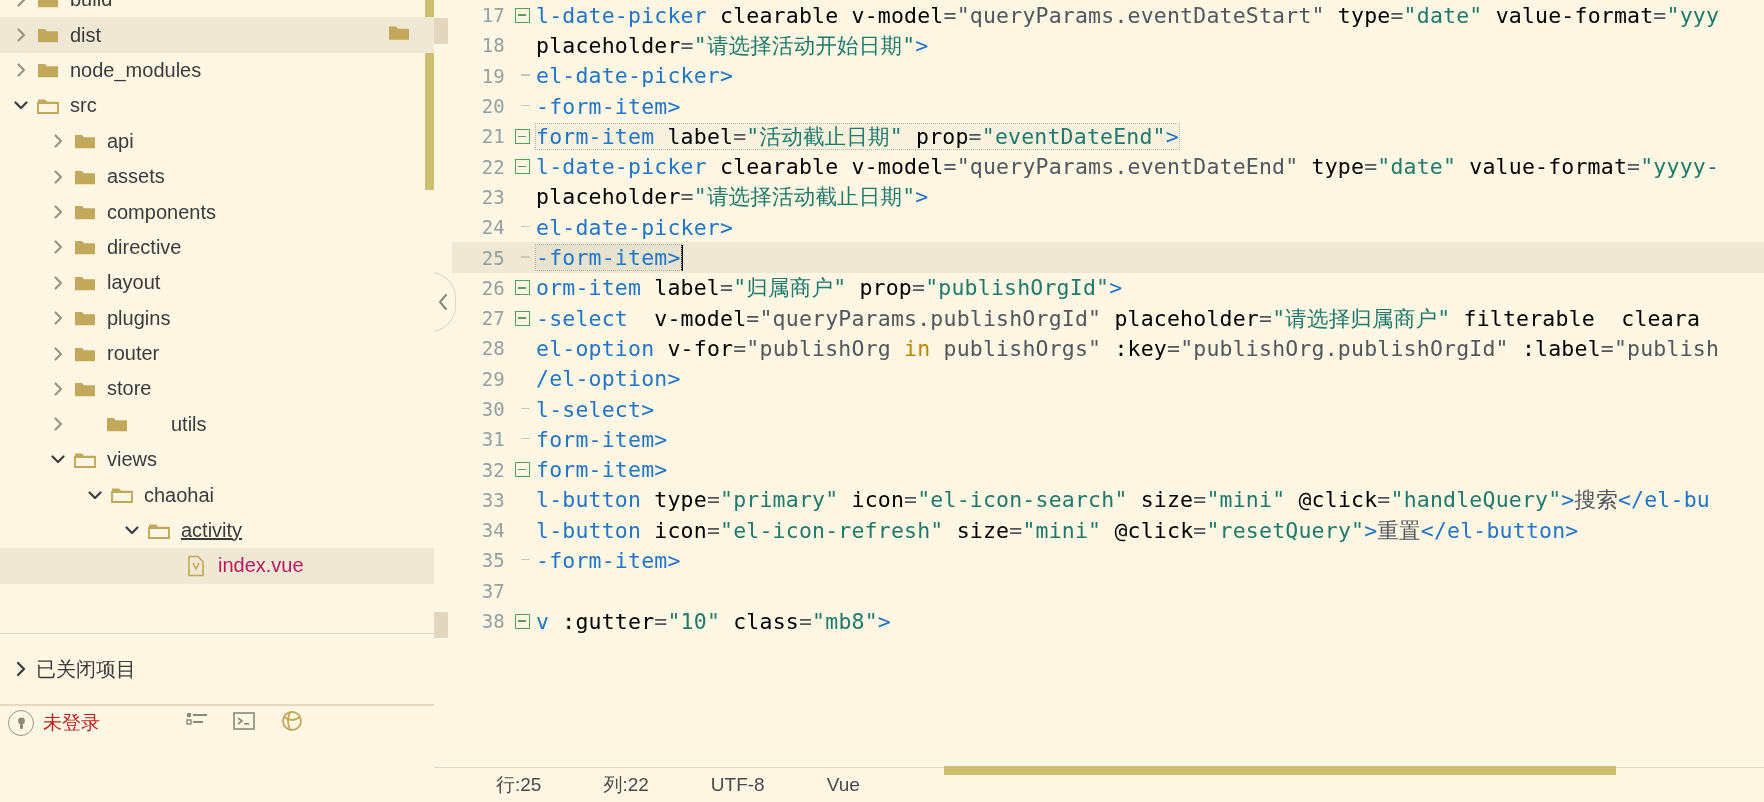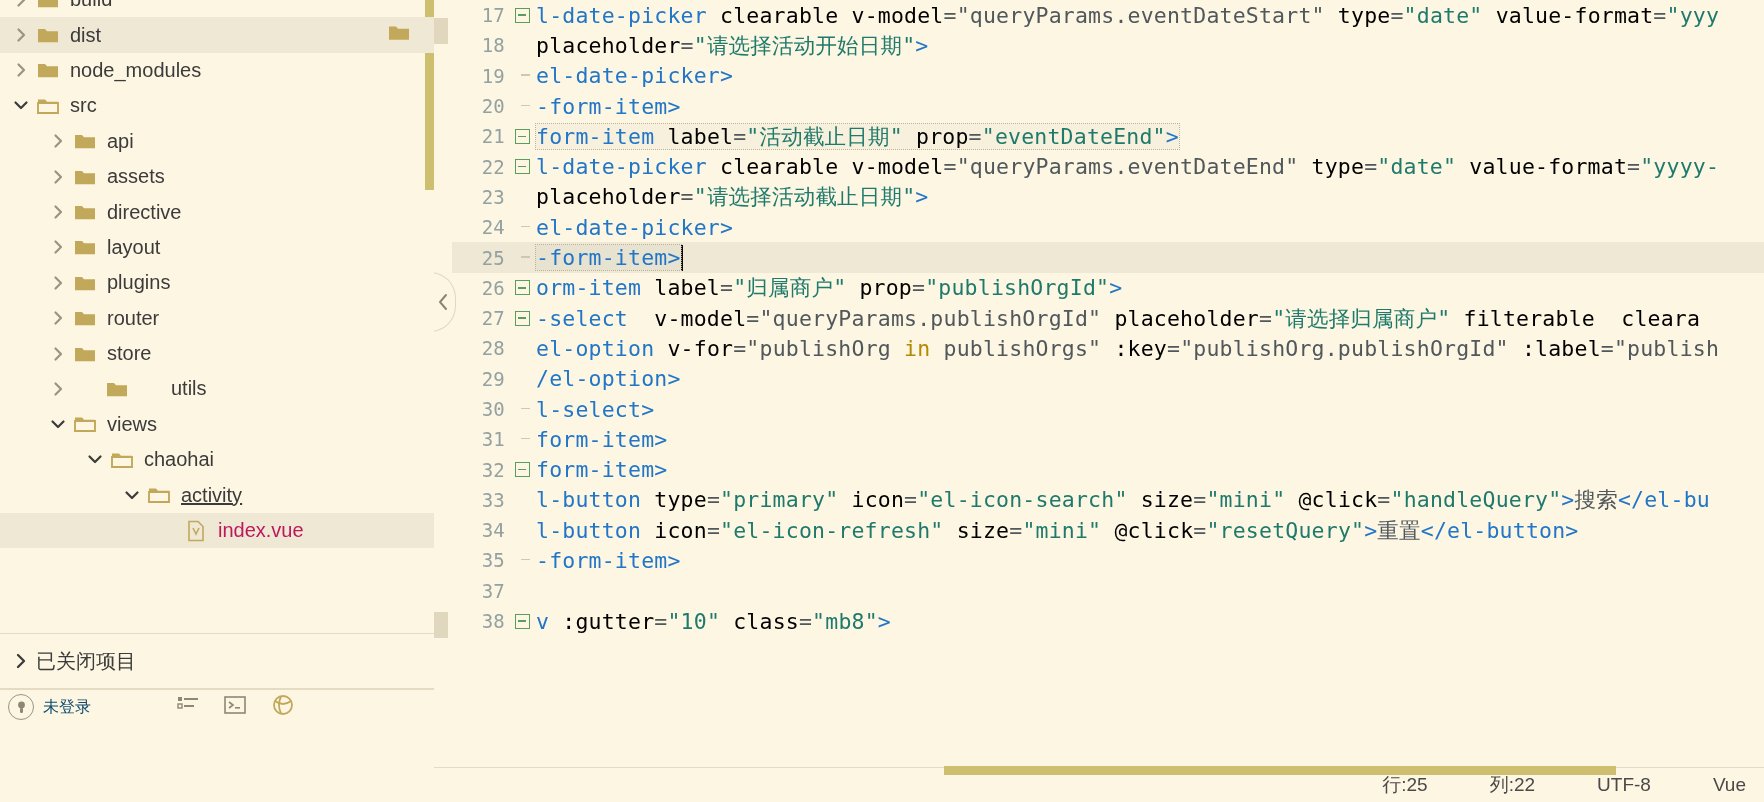--- a/index.html
+++ b/index.html
@@ -47,42 +47,42 @@
   .tree-label.vue { color: #be185d; }
   .row-right-ico { position: absolute; right: 24px; top: 50%; transform: translateY(-50%); }
 
   .sb-scroll {
     position: absolute; right: 0; top: 0;
     width: 9px; height: 190px;
     background: #CDBE70;
   }
 
   .closed-projects {
-    height: 56px;
+    height: 72px;
     border-top: 1px solid #E4DBC2;
     border-bottom: 1px solid #E4DBC2;
     display: flex; align-items: center;
     font-size: 20px; color: #3b3b3b;
     padding-left: 6px;
   }
   .closed-projects .chev { width: 30px; flex: 0 0 30px; color: #3b3b3b; font-weight: bold; }
 
   .statusbar-left {
     flex: 1;
     display: flex; align-items: center;
     padding-left: 8px;
     gap: 0;
   }
   .user-chip { display: flex; align-items: center; gap: 9px; }
   .user-circle {
     width: 26px; height: 26px; border-radius: 50%;
     border: 1.6px solid #9b9580;
     display: flex; align-items: center; justify-content: center;
   }
-  .user-txt { color: #0c4a6e; font-size: 16px; }
+  .user-txt { color: #b91c1c; font-size: 19px; }
   .sb-icons { display: flex; align-items: center; gap: 25px; margin-left: 86px; }
 
   
   .editor {
     position: relative;
     flex: 1;
     height: 802px;
     background: #FDF6E3;
     overflow: hidden;
     font-family: "DejaVu Sans Mono", monospace;
@@ -183,21 +183,21 @@
     left: 510px; bottom: 27px;
     width: 672px; height: 9px;
     background: #CDBE70;
     z-index: 4;
   }
 
   .editor-statusbar {
     position: absolute; left: 0; right: 0; bottom: 0;
     height: 35px;
     border-top: 1px solid #E4DBC2;
-    display: flex; align-items: center; justify-content: flex-end;
+    display: flex; align-items: center; justify-content: flex-start;
     font-family: "Liberation Sans", sans-serif;
     font-size: 19px; color: #4a4a4a;
     padding-right: 18px;
     background: #FDF6E3;
   }
   .editor-statusbar > span { margin-left: 62px; }
 
   .sidebar-statusbar {
     height: 35px;
     border-top: 1px solid #E4DBC2;
@@ -291,20 +291,33 @@
             <svg width="13" height="18" viewBox="0 0 13 18">
               <path d="M3.5 3.5 L9 9 L3.5 14.5" stroke="#9a9480" stroke-width="2.2" fill="none" stroke-linecap="round" stroke-linejoin="round"></path>
             </svg>
           </span>
           <span class="folder-ico">
             <svg width="22" height="18" viewBox="0 0 22 18">
               <path d="M1 3 h7 l2 2.2 h11 v11 h-20 z" fill="#C2A85A"></path>
             </svg>
           </span>
           <span class="tree-label">assets</span>
+        </div>
+        <div class="tree-row" style="padding-left: 45px;">
+          <span class="chev">
+            <svg width="13" height="18" viewBox="0 0 13 18">
+              <path d="M3.5 3.5 L9 9 L3.5 14.5" stroke="#9a9480" stroke-width="2.2" fill="none" stroke-linecap="round" stroke-linejoin="round"></path>
+            </svg>
+          </span>
+          <span class="folder-ico">
+            <svg width="22" height="18" viewBox="0 0 22 18">
+              <path d="M1 3 h7 l2 2.2 h11 v11 h-20 z" fill="#C2A85A"></path>
+            </svg>
+          </span>
+          <span class="tree-label">components</span>
         </div>
         <div class="tree-row" style="padding-left: 45px;">
           <span class="chev">
             <svg width="13" height="18" viewBox="0 0 13 18">
               <path d="M3.5 3.5 L9 9 L3.5 14.5" stroke="#9a9480" stroke-width="2.2" fill="none" stroke-linecap="round" stroke-linejoin="round"></path>
             </svg>
           </span>
           <span class="folder-ico">
             <svg width="22" height="18" viewBox="0 0 22 18">
               <path d="M1 3 h7 l2 2.2 h11 v11 h-20 z" fill="#C2A85A"></path>

